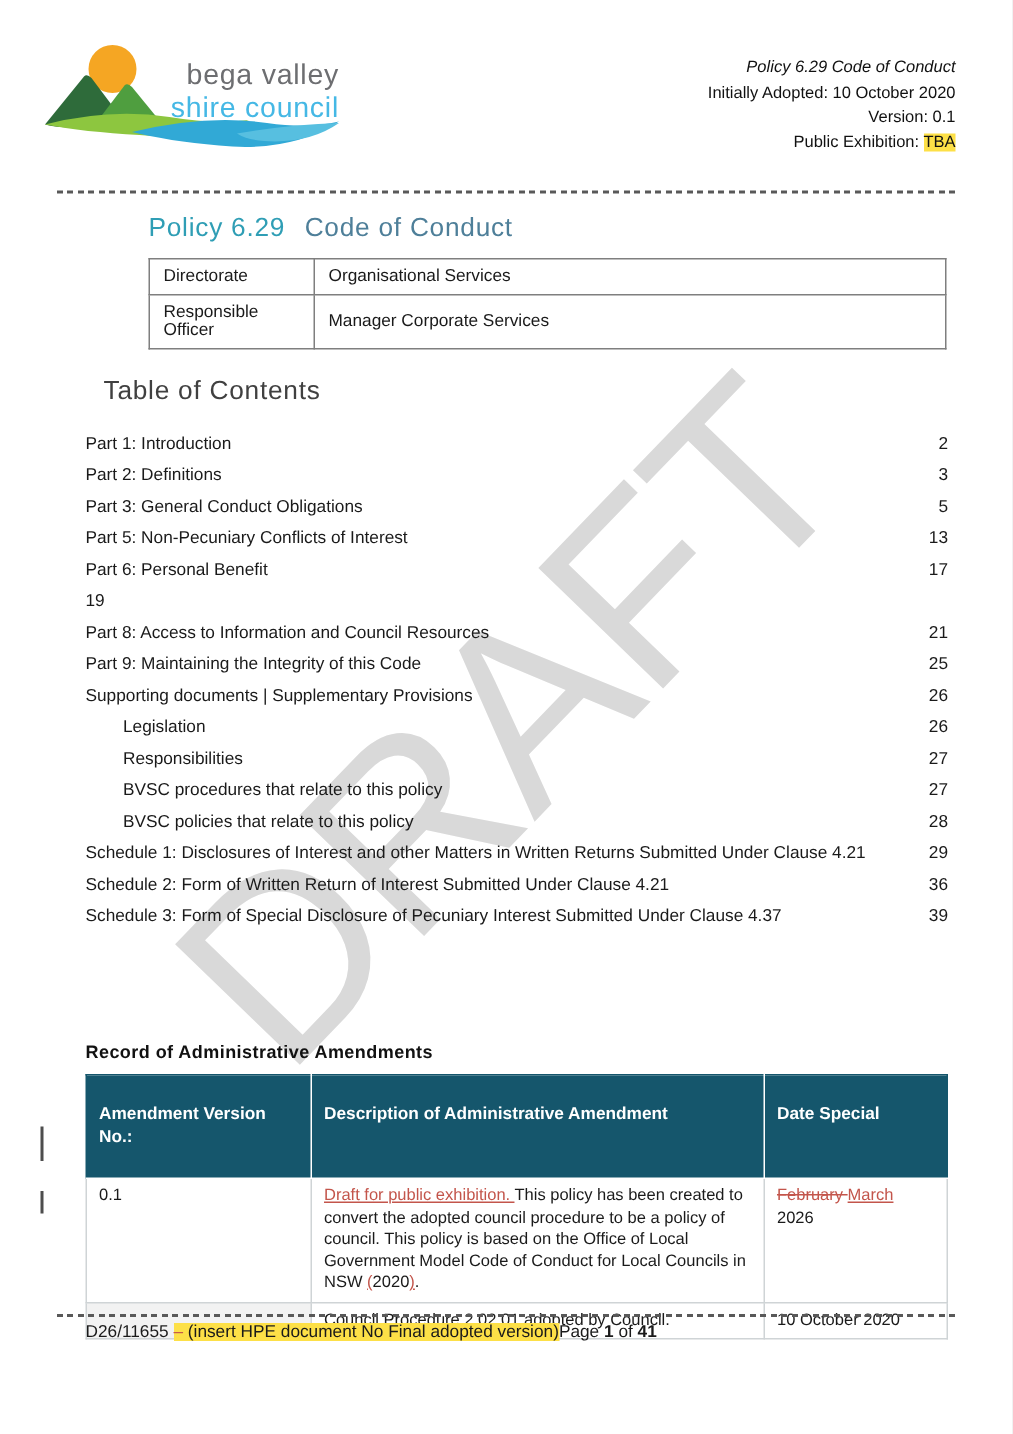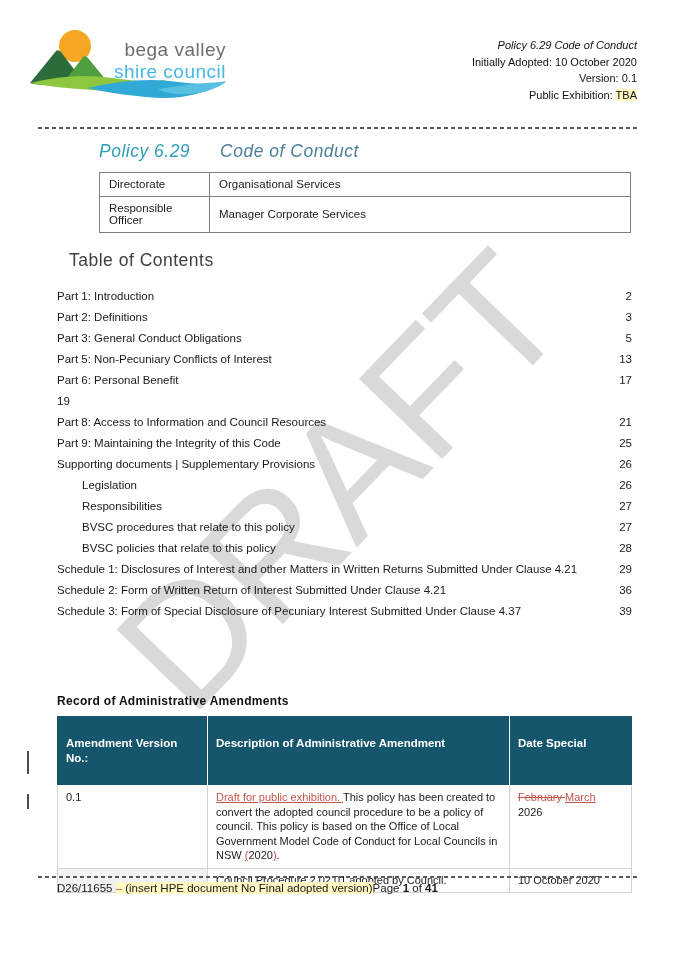--- a/index.html
+++ b/index.html
@@ -18,28 +18,28 @@
     font-family:"Liberation Sans", sans-serif;
   }
   .content { position:relative; z-index:1; }
   
   .logo-wrap { position:absolute; left:28px; top:26px; width:200px; height:80px; }
   .hdr-meta {
     position:absolute; right:38px; top:37px; text-align:right;
     font-size:11px; line-height:16.5px; color:#111;
   }
   .hdr-meta .it { font-style:italic; }
-  .hl { background:#fef9c3; }
+  .hl { background:#fde047; }
   .rule-dashed {
     position:absolute; left:38px; width:599px; height:2px;
     background:repeating-linear-gradient(to right,#595959 0 4px,transparent 4px 7px);
   }
   
-  .title-row { position:absolute; left:99px; top:141px; display:flex; gap:30px;
-    font-size:17.5px; letter-spacing:0.5px;font-style:italic; }
+  .title-row { position:absolute; left:99px; top:141px; display:flex; gap:13px;
+    font-size:17.5px; letter-spacing:0.5px; }
   .t-num  { color:#2f9eb5; }
   .t-name { color:#4e7f99; }
   
   .info-table { position:absolute; left:99px; top:172px; width:532px;
     border-collapse:collapse; font-size:11.5px; }
   .info-table td { border:1px solid #7f7f7f; padding:5px 9px 6px 9px; color:#1a1a1a; }
   .info-table td.c1 { width:110px; }
   
   .toc-head { position:absolute; left:69px; top:250px; font-size:17.5px;
     letter-spacing:0.5px; color:#404040; }

